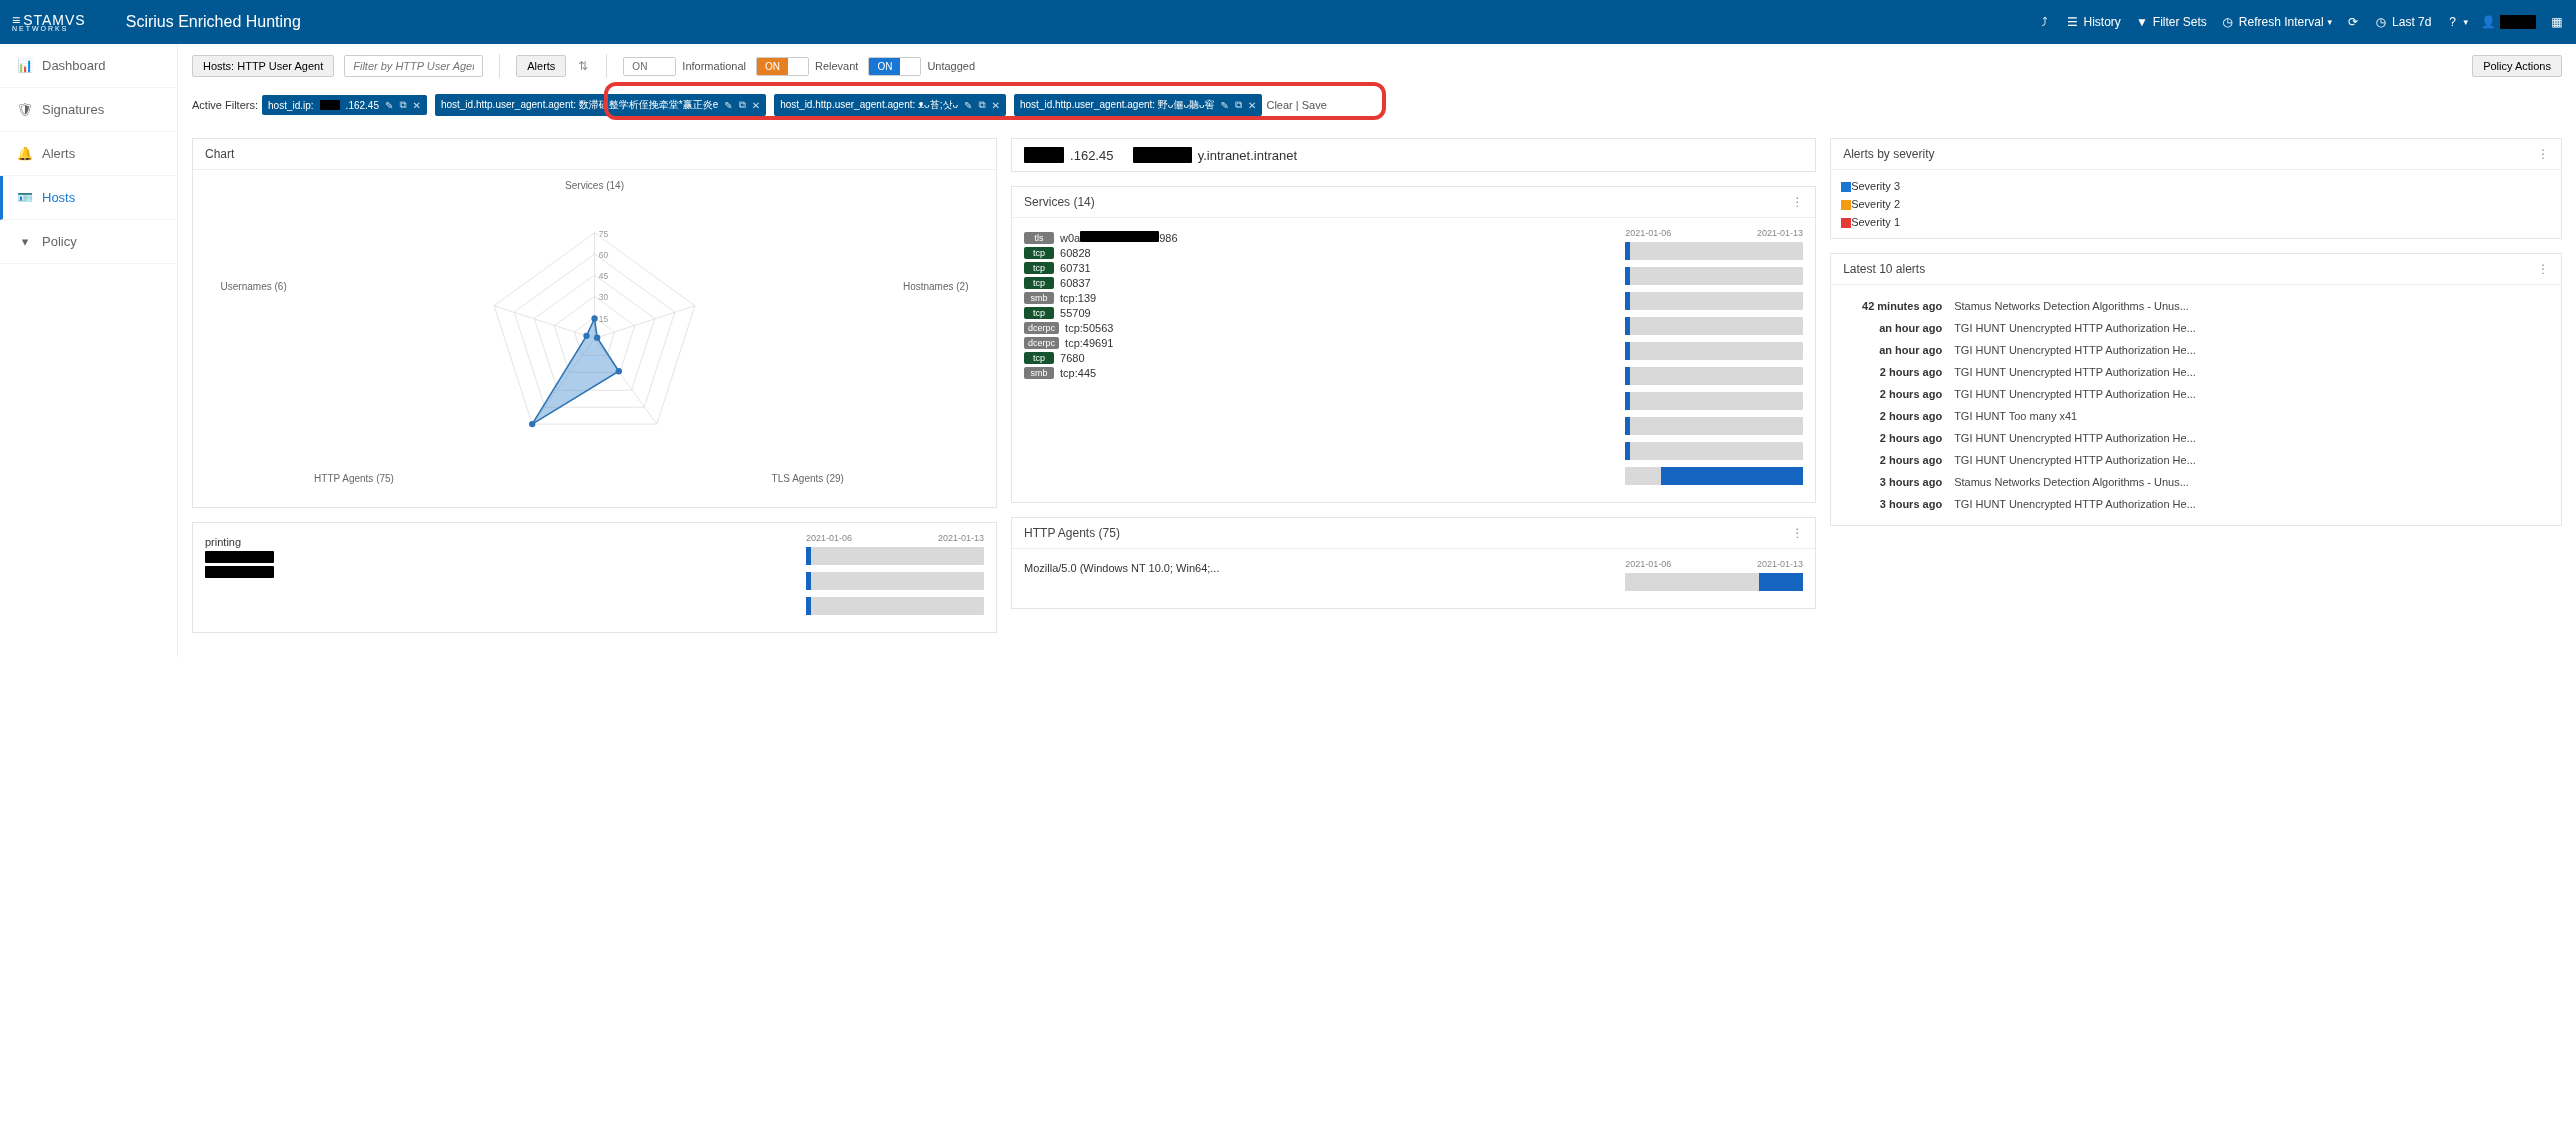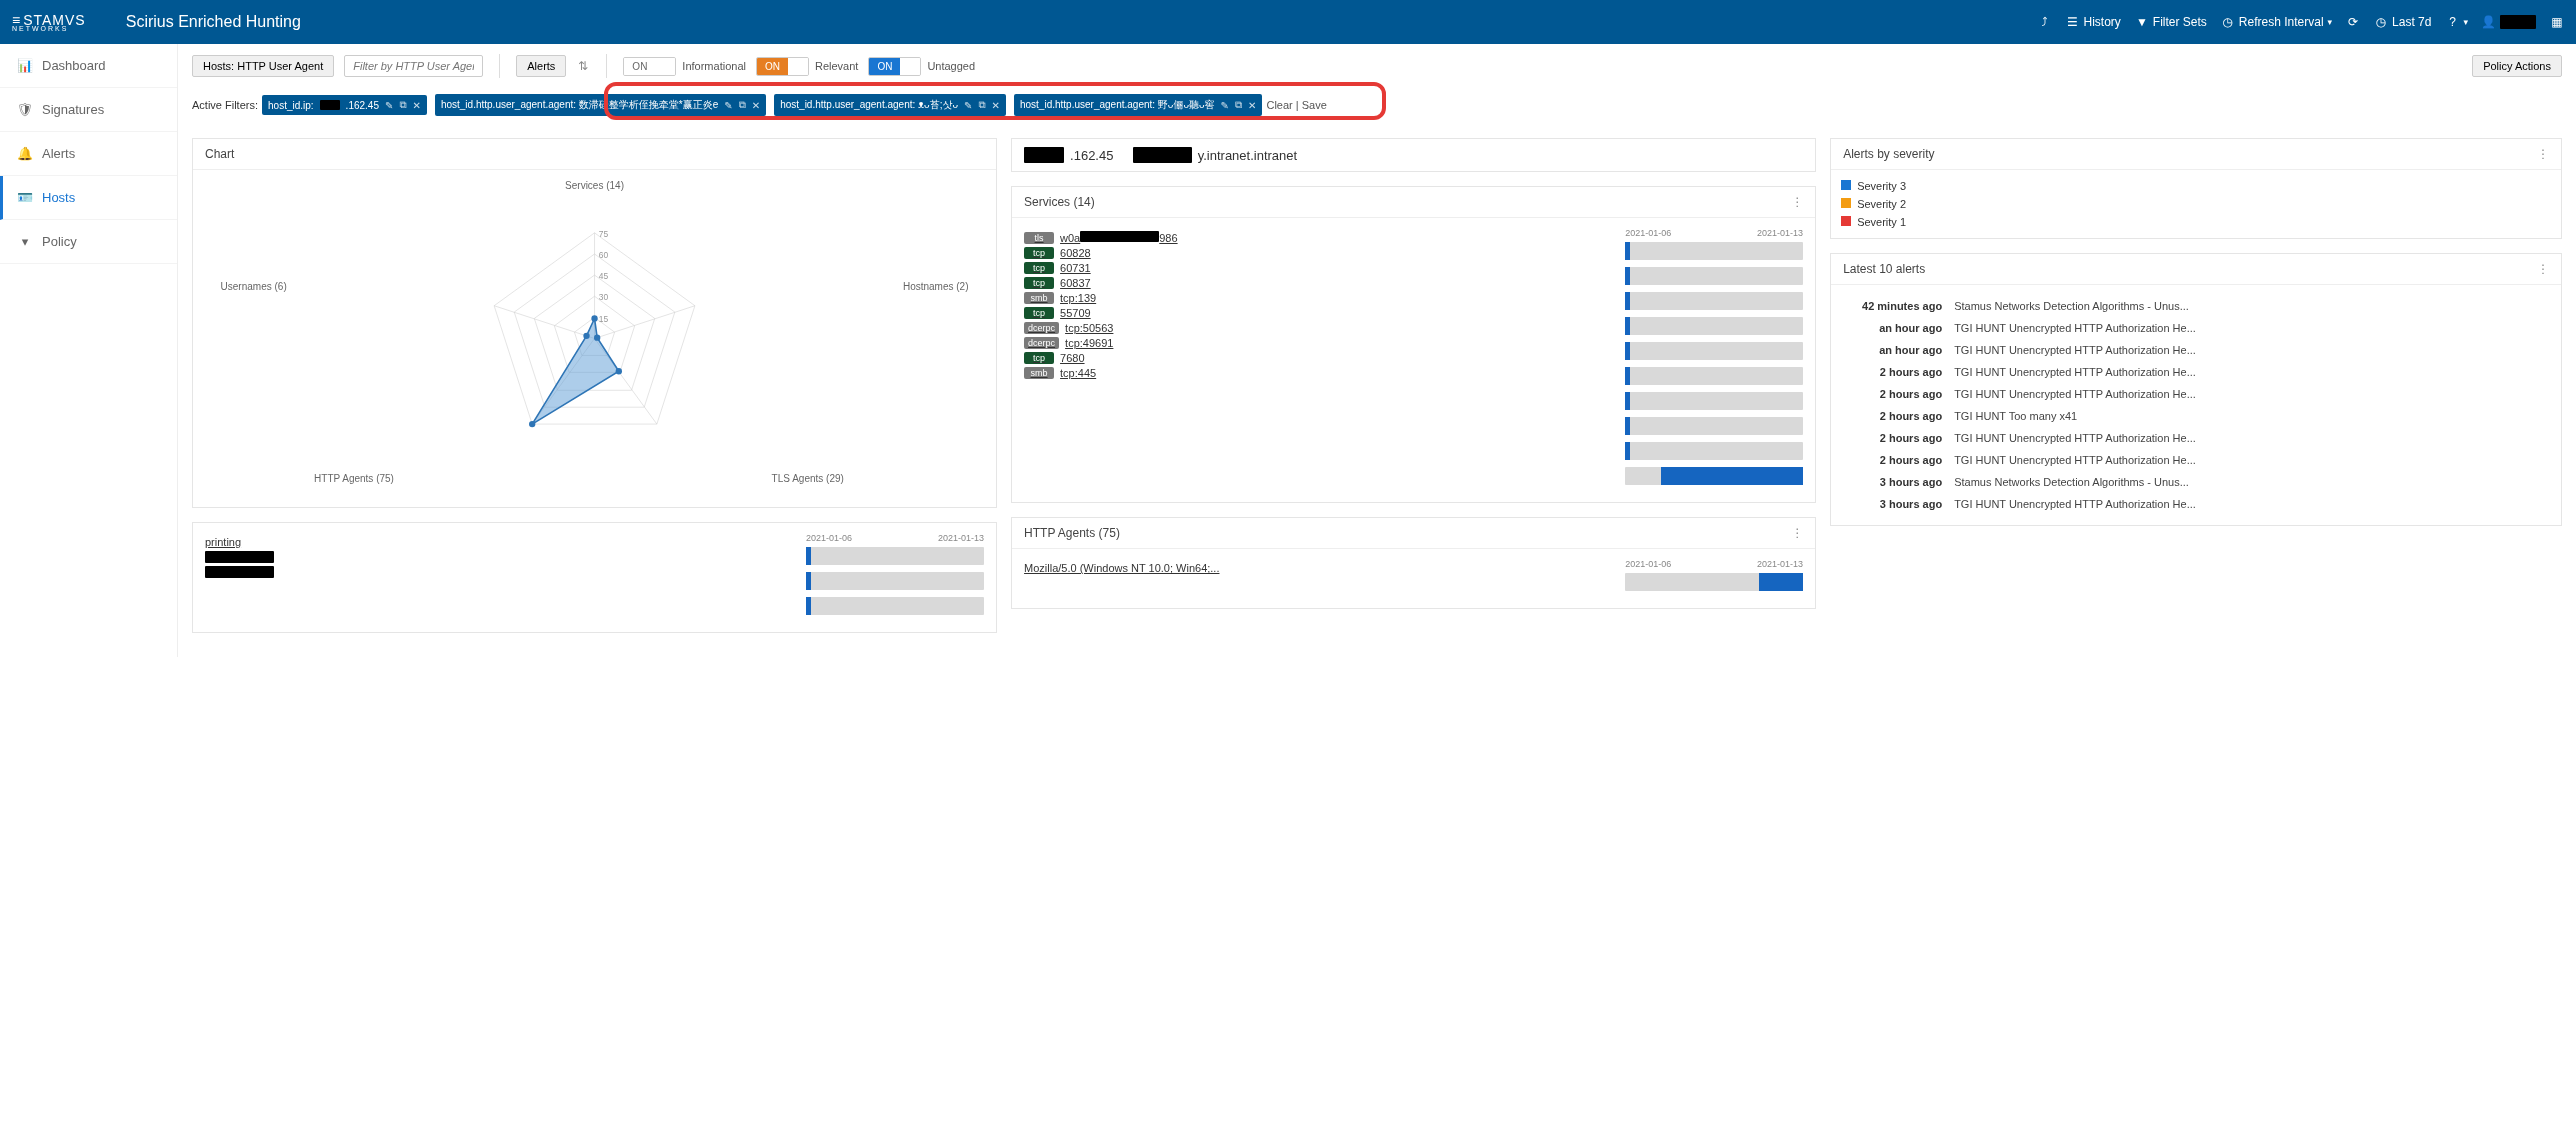--- a/index.html
+++ b/index.html
@@ -36,38 +36,38 @@
 .clear-save { font-size: 11px; color: #555; margin-left: 4px; }
 .clear-save span { cursor: pointer; }
 .content-grid { display: grid; grid-template-columns: 440fr 440fr 400fr; gap: 14px; padding: 10px 14px; align-items: start; }
 .card { border: 1px solid #e5e5e5; background: #fff; }
 .card-header { padding: 8px 12px; font-size: 12px; color: #444; border-bottom: 1px solid #eee; display: flex; align-items: center; }
 .card-header .more { margin-left: auto; cursor: pointer; color: #888; }
 .card-body { padding: 10px 12px; }
 .radar-wrap { position: relative; height: 317px; }
 .radar-label { position: absolute; font-size: 10px; color: #666; white-space: nowrap; }
 .host-head { padding: 8px 12px; font-size: 13px; display: flex; align-items: center; gap: 6px; }
-.svc-row { display: flex; align-items: center; gap: 6px; margin: 3px 0; font-size: 11px; text-decoration: underline; }
+.svc-row { display: flex; align-items: center; gap: 6px; margin: 3px 0; font-size: 11px; }
 .proto-tag { background: #888; color: #fff; font-size: 9px; padding: 1px 4px; border-radius: 2px; min-width: 30px; text-align: center; }
 .proto-tls { background: #7a7a7a; }
 .proto-tcp { background: #14532d; }
 .proto-smb { background: #7a7a7a; }
 .proto-dcerpc { background: #7a7a7a; }
 .svc-list { display: flex; gap: 10px; }
 .svc-left { flex: 1; }
 .svc-right { width: 178px; }
 .spark-dates { display: flex; justify-content: space-between; font-size: 9px; color: #888; margin-bottom: 4px; }
 .spark-bar { height: 18px; background: #d9d9d9; margin-bottom: 7px; position: relative; border-radius: 1px; }
 .spark-bar .fill-l { position: absolute; left: 0; top: 0; bottom: 0; background: #1565c0; }
 .spark-bar .fill-r { position: absolute; right: 0; top: 0; bottom: 0; background: #1565c0; }
 .donut-wrap { display: flex; align-items: center; gap: 20px; padding: 10px; }
 .donut { position: relative; width: 139px; height: 139px; }
 .donut-center { position: absolute; inset: 0; display: flex; align-items: center; justify-content: center; font-size: 26px; color: #333; }
 .legend { display: flex; flex-direction: column; gap: 6px; font-size: 11px; }
-.legend-row { display: flex; align-items: flex-start; gap: 6px; }
+.legend-row { display: flex; align-items: flex-end; }
 .legend-sw { width: 10px; height: 10px; }
 .alert-row { display: flex; gap: 12px; padding: 5px 0; font-size: 11px; }
 .alert-time { width: 99px; text-align: right; font-weight: 600; color: #333; }
 .alert-msg { flex: 1; color: #444; white-space: nowrap; overflow: hidden; text-overflow: ellipsis; }
 .col-stack > .card { margin-bottom: 14px; }
 </style>
 </head>
 <body>
 
 <div class="header">

